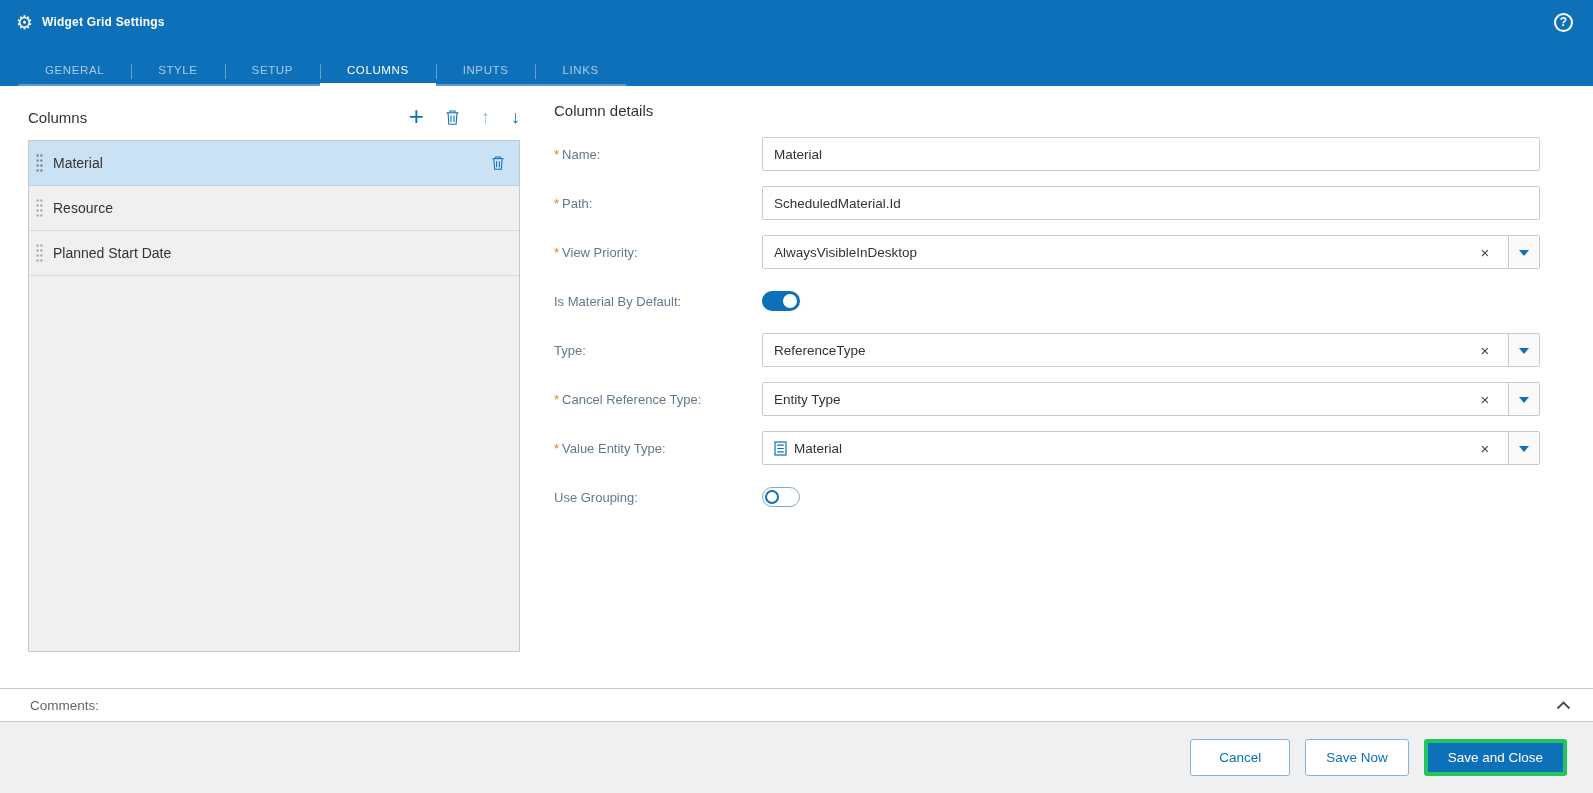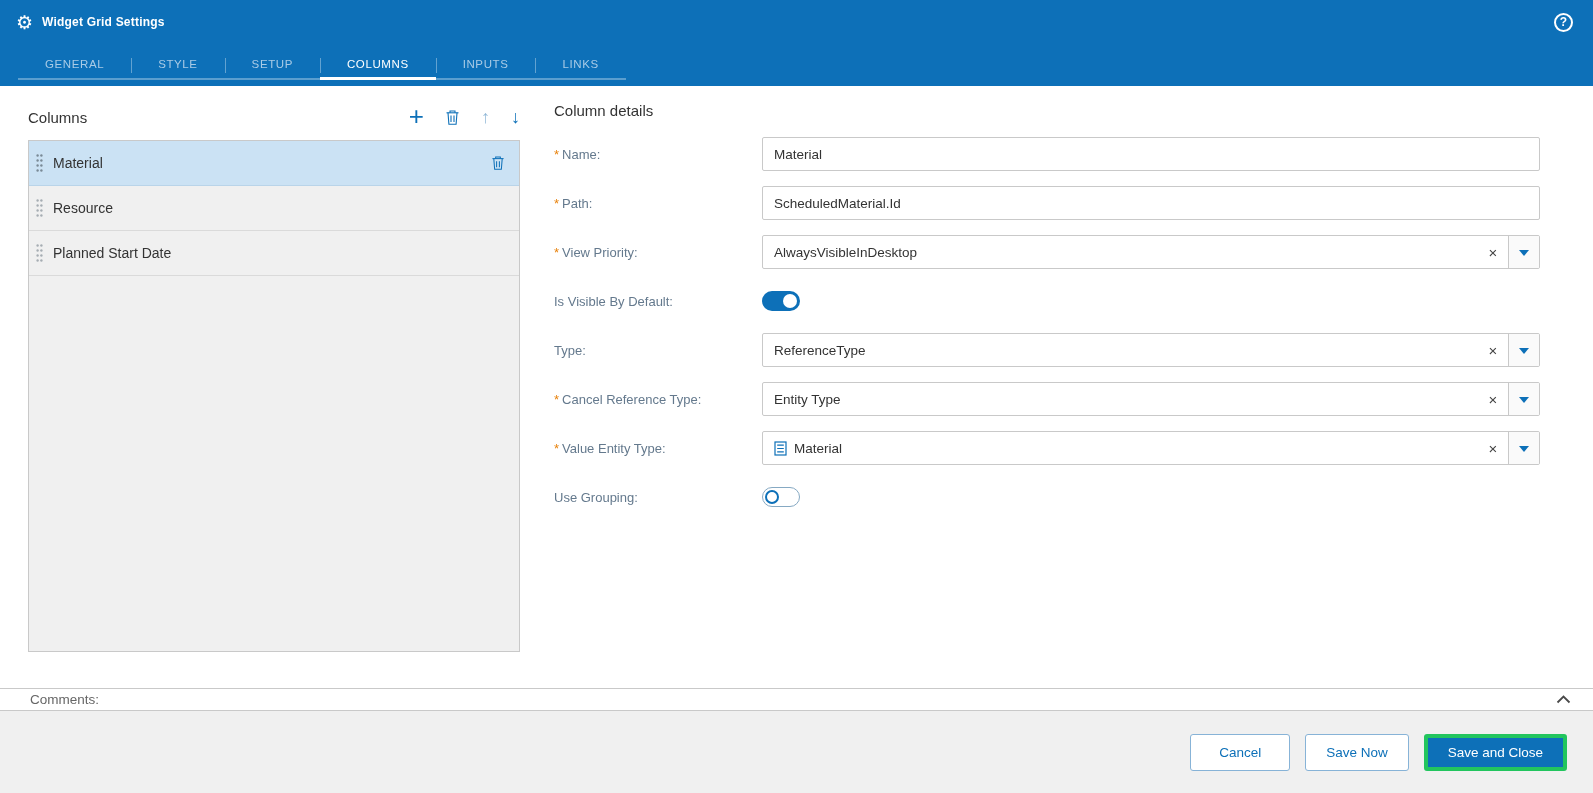--- a/index.html
+++ b/index.html
@@ -16,21 +16,21 @@
   .title-row { height: 44px; display: flex; align-items: center; padding: 0 20px 0 16px; }
   .gear-icon { color: #fff; font-size: 19px; line-height: 1; }
   .dialog-title { color: #fff; font-size: 12px; font-weight: 700; margin: 0 0 0 9px; letter-spacing: .2px; }
   .help-icon {
     margin-left: auto; width: 19px; height: 19px; border: 2px solid #fff; border-radius: 50%;
     color: #fff; font-size: 12px; font-weight: 700;
     display: flex; align-items: center; justify-content: center; cursor: pointer;
   }
 
   
-  .tabs { display: flex; height: 42px; padding-left: 18px; align-items: center; }
+  .tabs { display: flex; height: 42px; padding-left: 18px; align-items: flex-end; }
   .tab {
     position: relative; height: 30px; display: flex; align-items: center;
     padding: 0 27px; font-size: 11.5px; letter-spacing: .6px;
     color: #a9cbe6; cursor: pointer;
     border-bottom: 2px solid rgba(255,255,255,.32);
   }
   .tab:not(:first-child)::before {
     content: ""; position: absolute; left: 0; top: 8px; width: 1px; height: 15px;
     background: rgba(255,255,255,.35);
   }
@@ -66,39 +66,39 @@
   .req { color: #e8820c; margin-right: 3px; font-size: 13px; }
   .control { width: 778px; display: flex; align-items: center; }
 
   input.text {
     width: 100%; height: 34px; border: 1px solid #c9c9c9; border-radius: 2px;
     padding: 0 11px; font-family: inherit; font-size: 13.5px; color: #333; background: #fff; outline: none;
   }
 
   .combo {
     width: 100%; height: 34px; border: 1px solid #c9c9c9; border-radius: 2px;
-    background: #fff; display: flex; align-items: center; overflow: hidden;
+    background: #fff; display: flex; align-items: center; overflow: hidden; gap: 8px;
   }
   .combo .val { flex: 1; padding: 0 11px; font-size: 13.5px; color: #333; display: flex; align-items: center; gap: 7px; white-space: nowrap; }
   .combo .clear { width: 30px; text-align: center; color: #444; font-size: 15px; cursor: pointer; user-select: none; }
   .combo .dd {
     width: 31px; height: 32px; border-left: 1px solid #c9c9c9; background: #fafafa;
     display: flex; align-items: center; justify-content: center; cursor: pointer; flex: 0 0 auto;
   }
   .caret { width: 0; height: 0; border: 5px solid transparent; border-top: 6px solid #0d70b8; margin-top: 6px; }
 
   .toggle { width: 38px; height: 20px; border-radius: 10px; position: relative; cursor: pointer; flex: 0 0 auto; }
   .toggle.on { background: #0d70b8; }
   .toggle.on .knob { position: absolute; right: 3px; top: 3px; width: 14px; height: 14px; border-radius: 50%; background: #fff; }
   .toggle.off { background: #fff; border: 1px solid #86a9c3; }
   .toggle.off .knob { position: absolute; left: 2px; top: 2px; width: 14px; height: 14px; border-radius: 50%; background: #fff; border: 2px solid #0d70b8; }
 
   
   .comments {
-    height: 23px; flex: 0 0 auto; border-top: 1px solid #c9c9c9; border-bottom: 1px solid #c9c9c9;
+    height: 34px; flex: 0 0 auto; border-top: 1px solid #c9c9c9; border-bottom: 1px solid #c9c9c9;
     display: flex; align-items: center; padding: 0 22px 0 30px; color: #666; font-size: 13.5px; background: #fff;
   }
   .collapse-btn { margin-left: auto; display: flex; cursor: pointer; }
 
   
   .footer {
     flex: 1; background: #f0f0f0; display: flex; align-items: center;
     justify-content: flex-end; gap: 15px; padding-right: 26px;
   }
   .btn {
@@ -224,21 +224,21 @@
             <span class="val">AlwaysVisibleInDesktop</span>
             <span class="clear">×</span>
             <span class="dd">
                 <i class="caret"></i>
               </span>
           </div>
         </div>
       </div>
 
       <div class="row">
-        <label><span>Is Visible By Default:</span></label>
+        <label><span>Is Material By Default:</span></label>
         <div class="control">
           <div class="toggle on">
               <div class="knob"></div>
             </div>
         </div>
       </div>
 
 
       <div class="row">
         <label><span>Type:</span></label>

